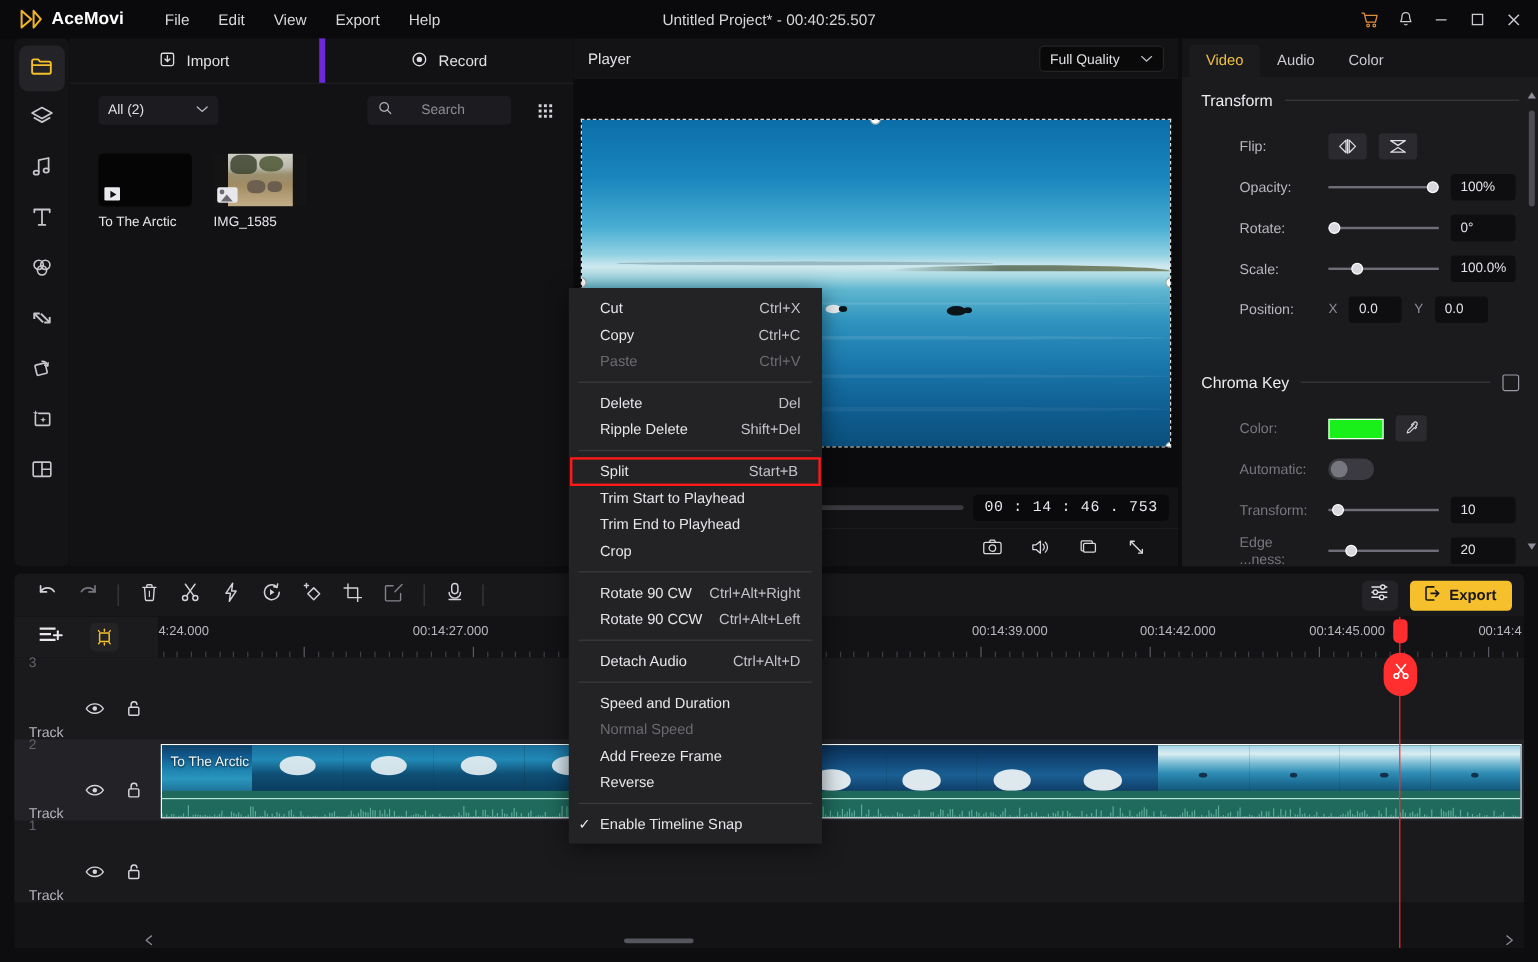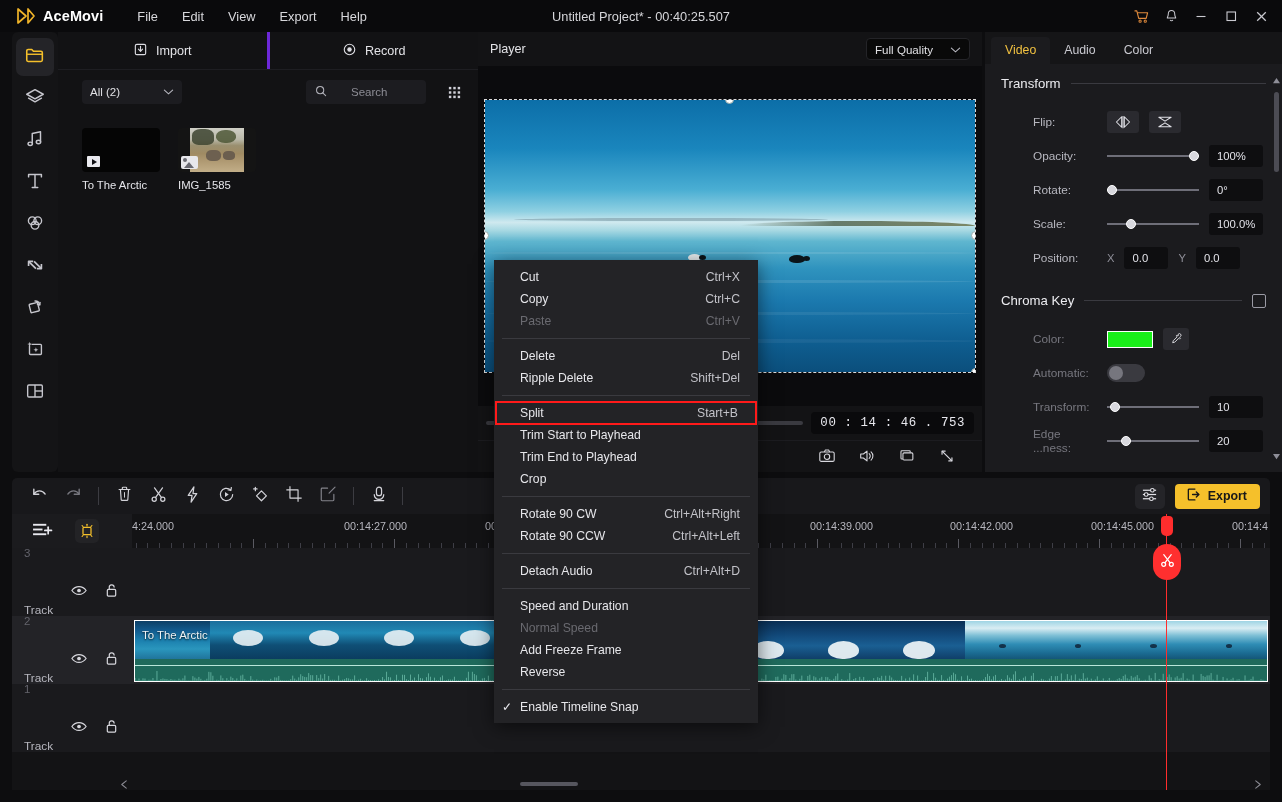--- a/index.html
+++ b/index.html
@@ -65,21 +65,21 @@
     background: #121214;
   }
   .media-tabs {
     height: 38px; display:flex; align-items:stretch;
     border-bottom: 1px solid #1e1e22;
   }
   .mtab {
     flex:1; display:flex; align-items:center; justify-content:center; gap:8px;
     color:#e2e2e6; font-size:12.6px; cursor:default;
   }
-  .mtab + .mtab { border-left: 3px solid #6d28d9; }
+  .mtab + .mtab { border-left: 5px solid #6d28d9; }
   .media-toolbar {
     height: 44px; display:flex; align-items:center; padding: 0 12px 0 24px; gap: 10px;
   }
   .dd {
     width: 100px; height: 24px; background: #1c1c20; border-radius: 4px;
     display:flex; align-items:center; justify-content:space-between;
     padding: 0 8px; color:#e0e0e4; font-size:11.5px; cursor:default;
   }
   .searchbox {
     width: 120px; height: 24px; background:#1c1c20; border-radius:4px;
@@ -369,25 +369,24 @@
   }
   .tl-hscroll {
     position:absolute; left:0; bottom: 0px; width: 1258px; height: 12px;
     background:#131315; display:flex; align-items:center;
   }
   .hs-thumb { position:absolute; left:508px; width:58px; height:4px;background:#56565e;border-radius:2px;}
   .hs-arrow{position:absolute;}
 
   
   .ctxmenu {
-    position:absolute; left: 474px; top: 260px; width: 264px;
+    position:absolute; left: 474px; top: 240px; width: 211px;
     background:#232326; z-index: 200;
     box-shadow: 0 4px 18px rgba(0,0,0,.55);
     padding: 6px 0 5px 0;
-    margin-left: 20px;
   }
   .ctxitem {
     height: 22px; display:flex; align-items:center;
     padding: 0 18px 0 26px; position:relative; cursor:default;
   }
   .ctxitem .lbl { color:#e6e6ea; font-size:12.2px; flex:1; }
   .ctxitem .acc { color:#c2c2c8; font-size:12.2px; }
   .ctxitem.disabled .lbl, .ctxitem.disabled .acc { color:#6a6a70; }
   .ctxsep { height:1px; background:#3a3a3f; margin: 6px 8px; }
   .ctxitem.hl {
@@ -730,21 +729,21 @@
       </div>
 
       <div class="prow">
         <span class="plabel">Position:</span>
         <span class="axis">X</span>
         <span class="numbox wide">0.0</span>
         <span class="axis">Y</span>
         <span class="numbox wide">0.0</span>
       </div>
 
-      <div class="sec-head" style="margin-top:18px;">
+      <div class="sec-head" style="margin-top:36px;">
         <span class="sec-title">Chroma Key</span>
         <span class="sec-rule"></span>
         <span class="cbox"></span>
       </div>
 
       <div class="prow">
         <span class="plabel dim">Color:</span>
         <span class="swatch"></span>
         <span class="eyedrop">
           <svg width="14" height="14" viewBox="0 0 16 16">

